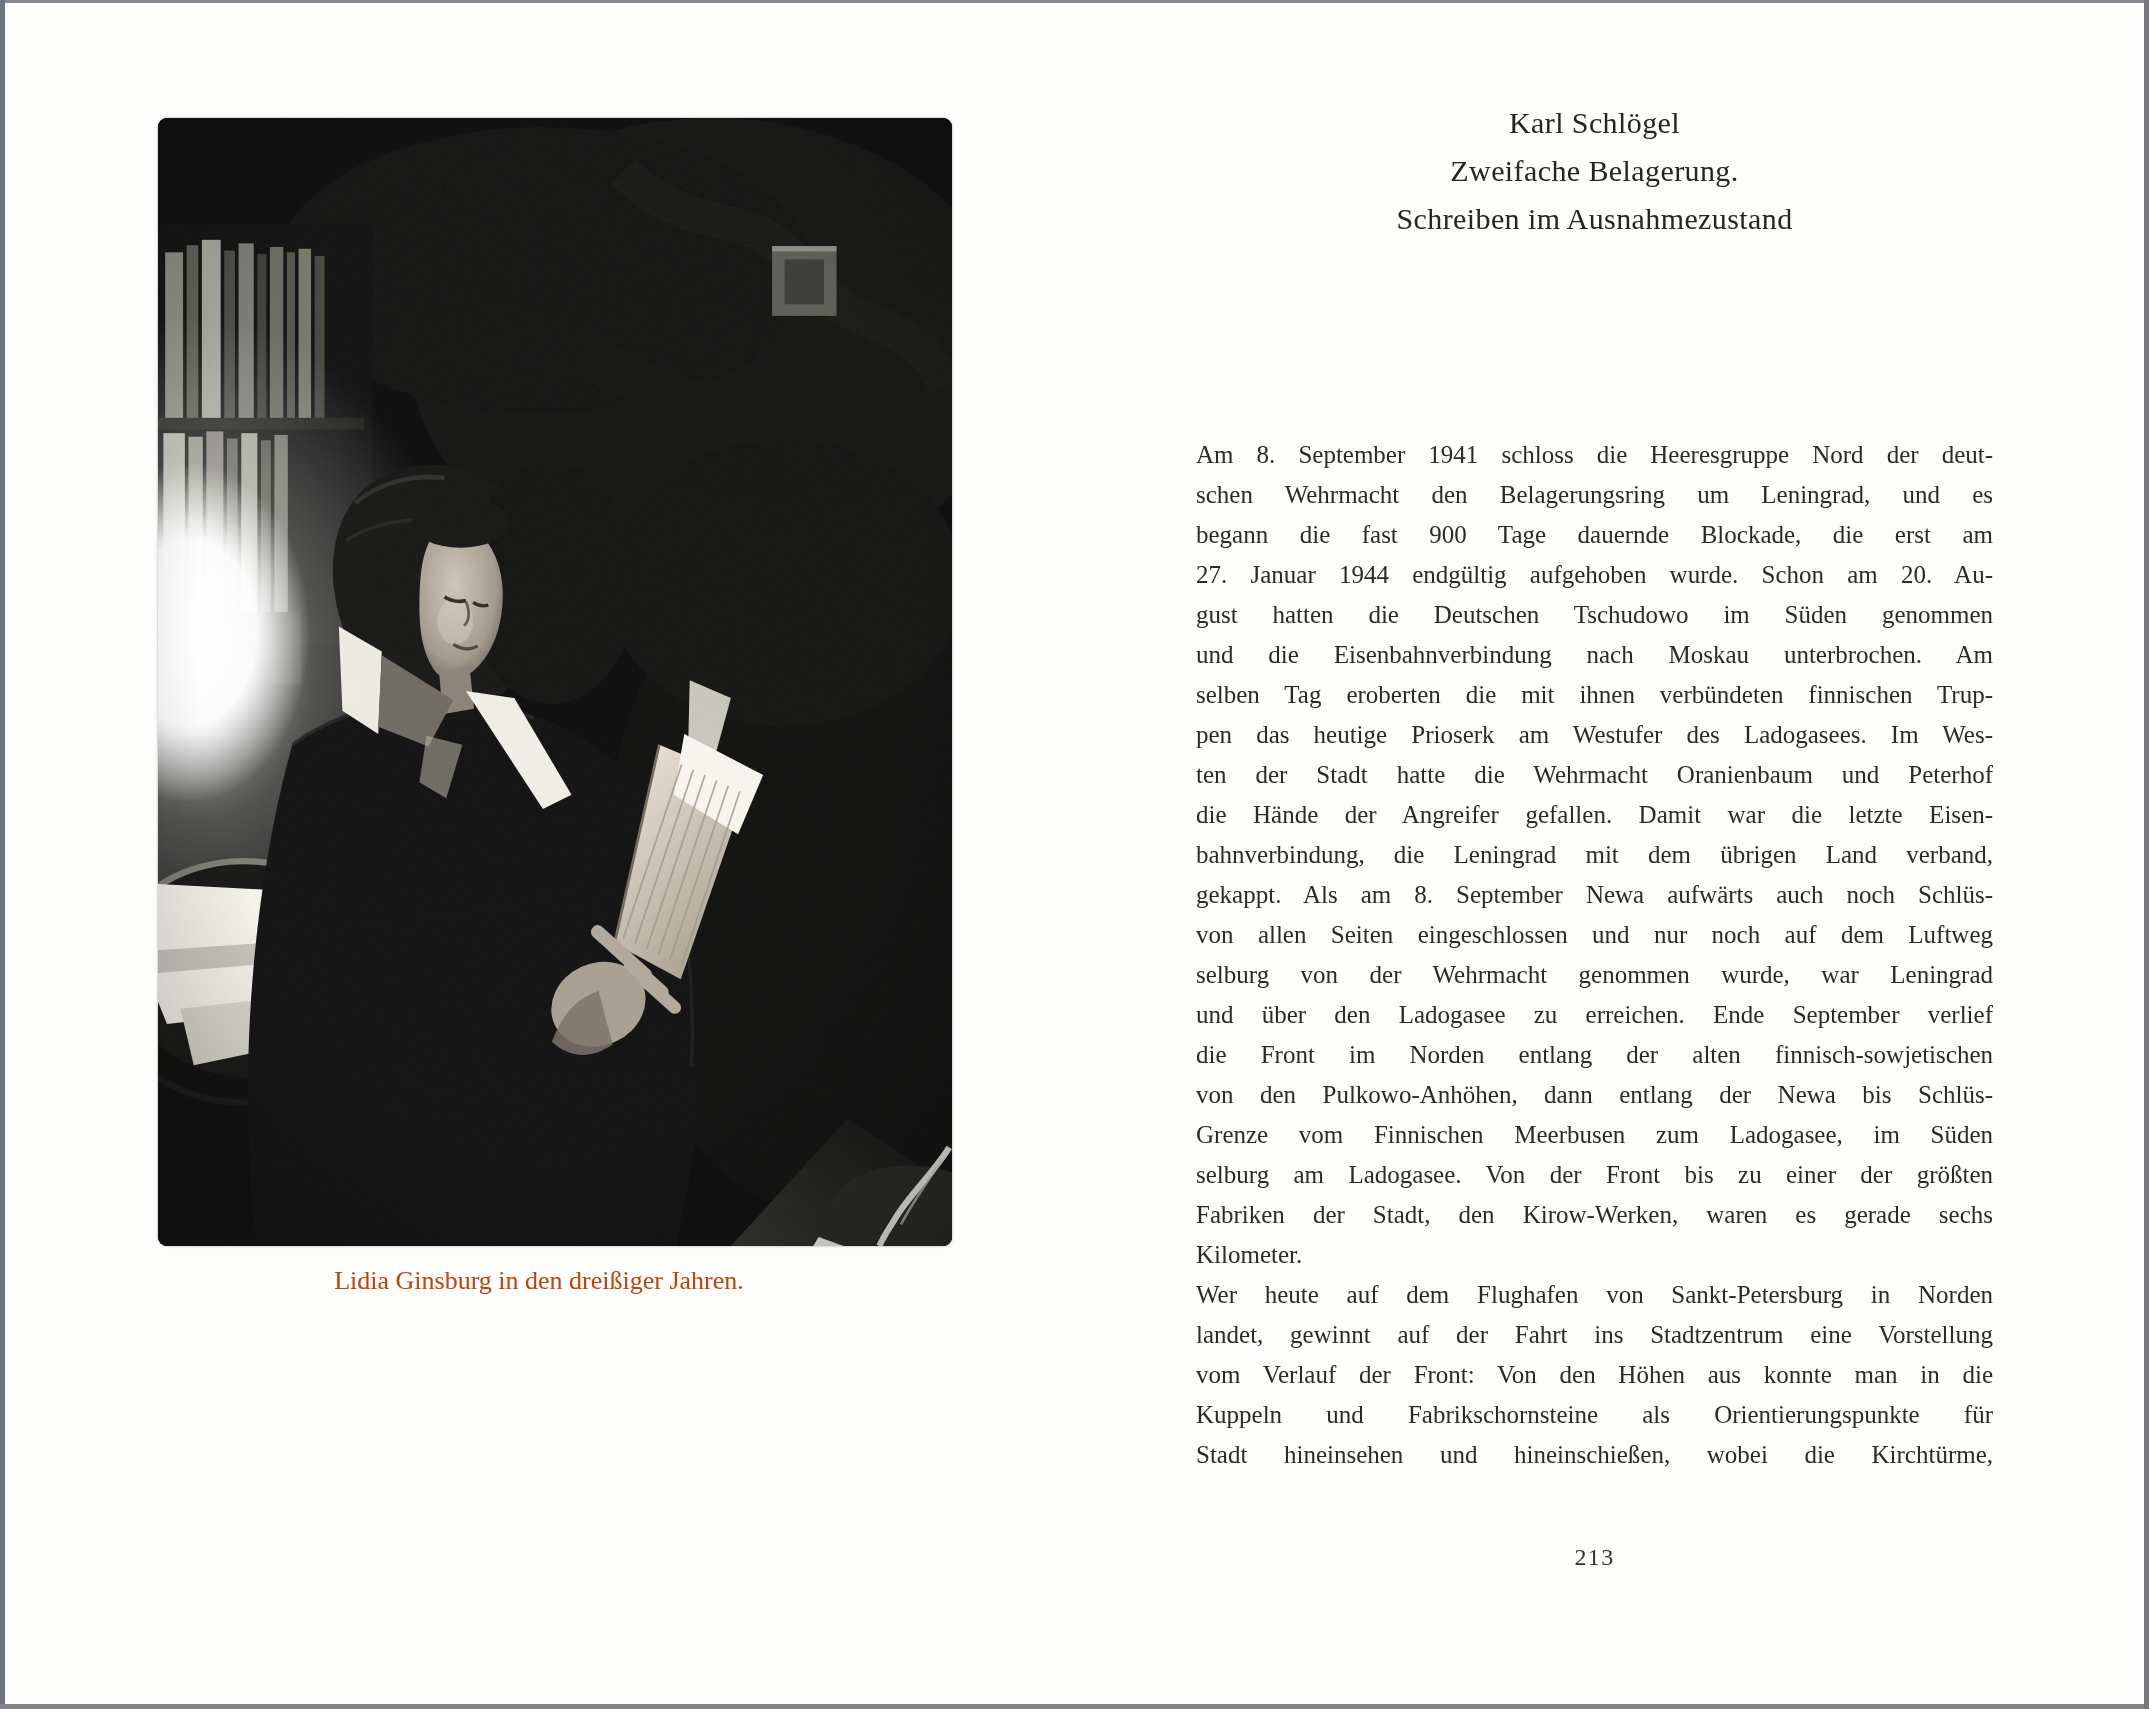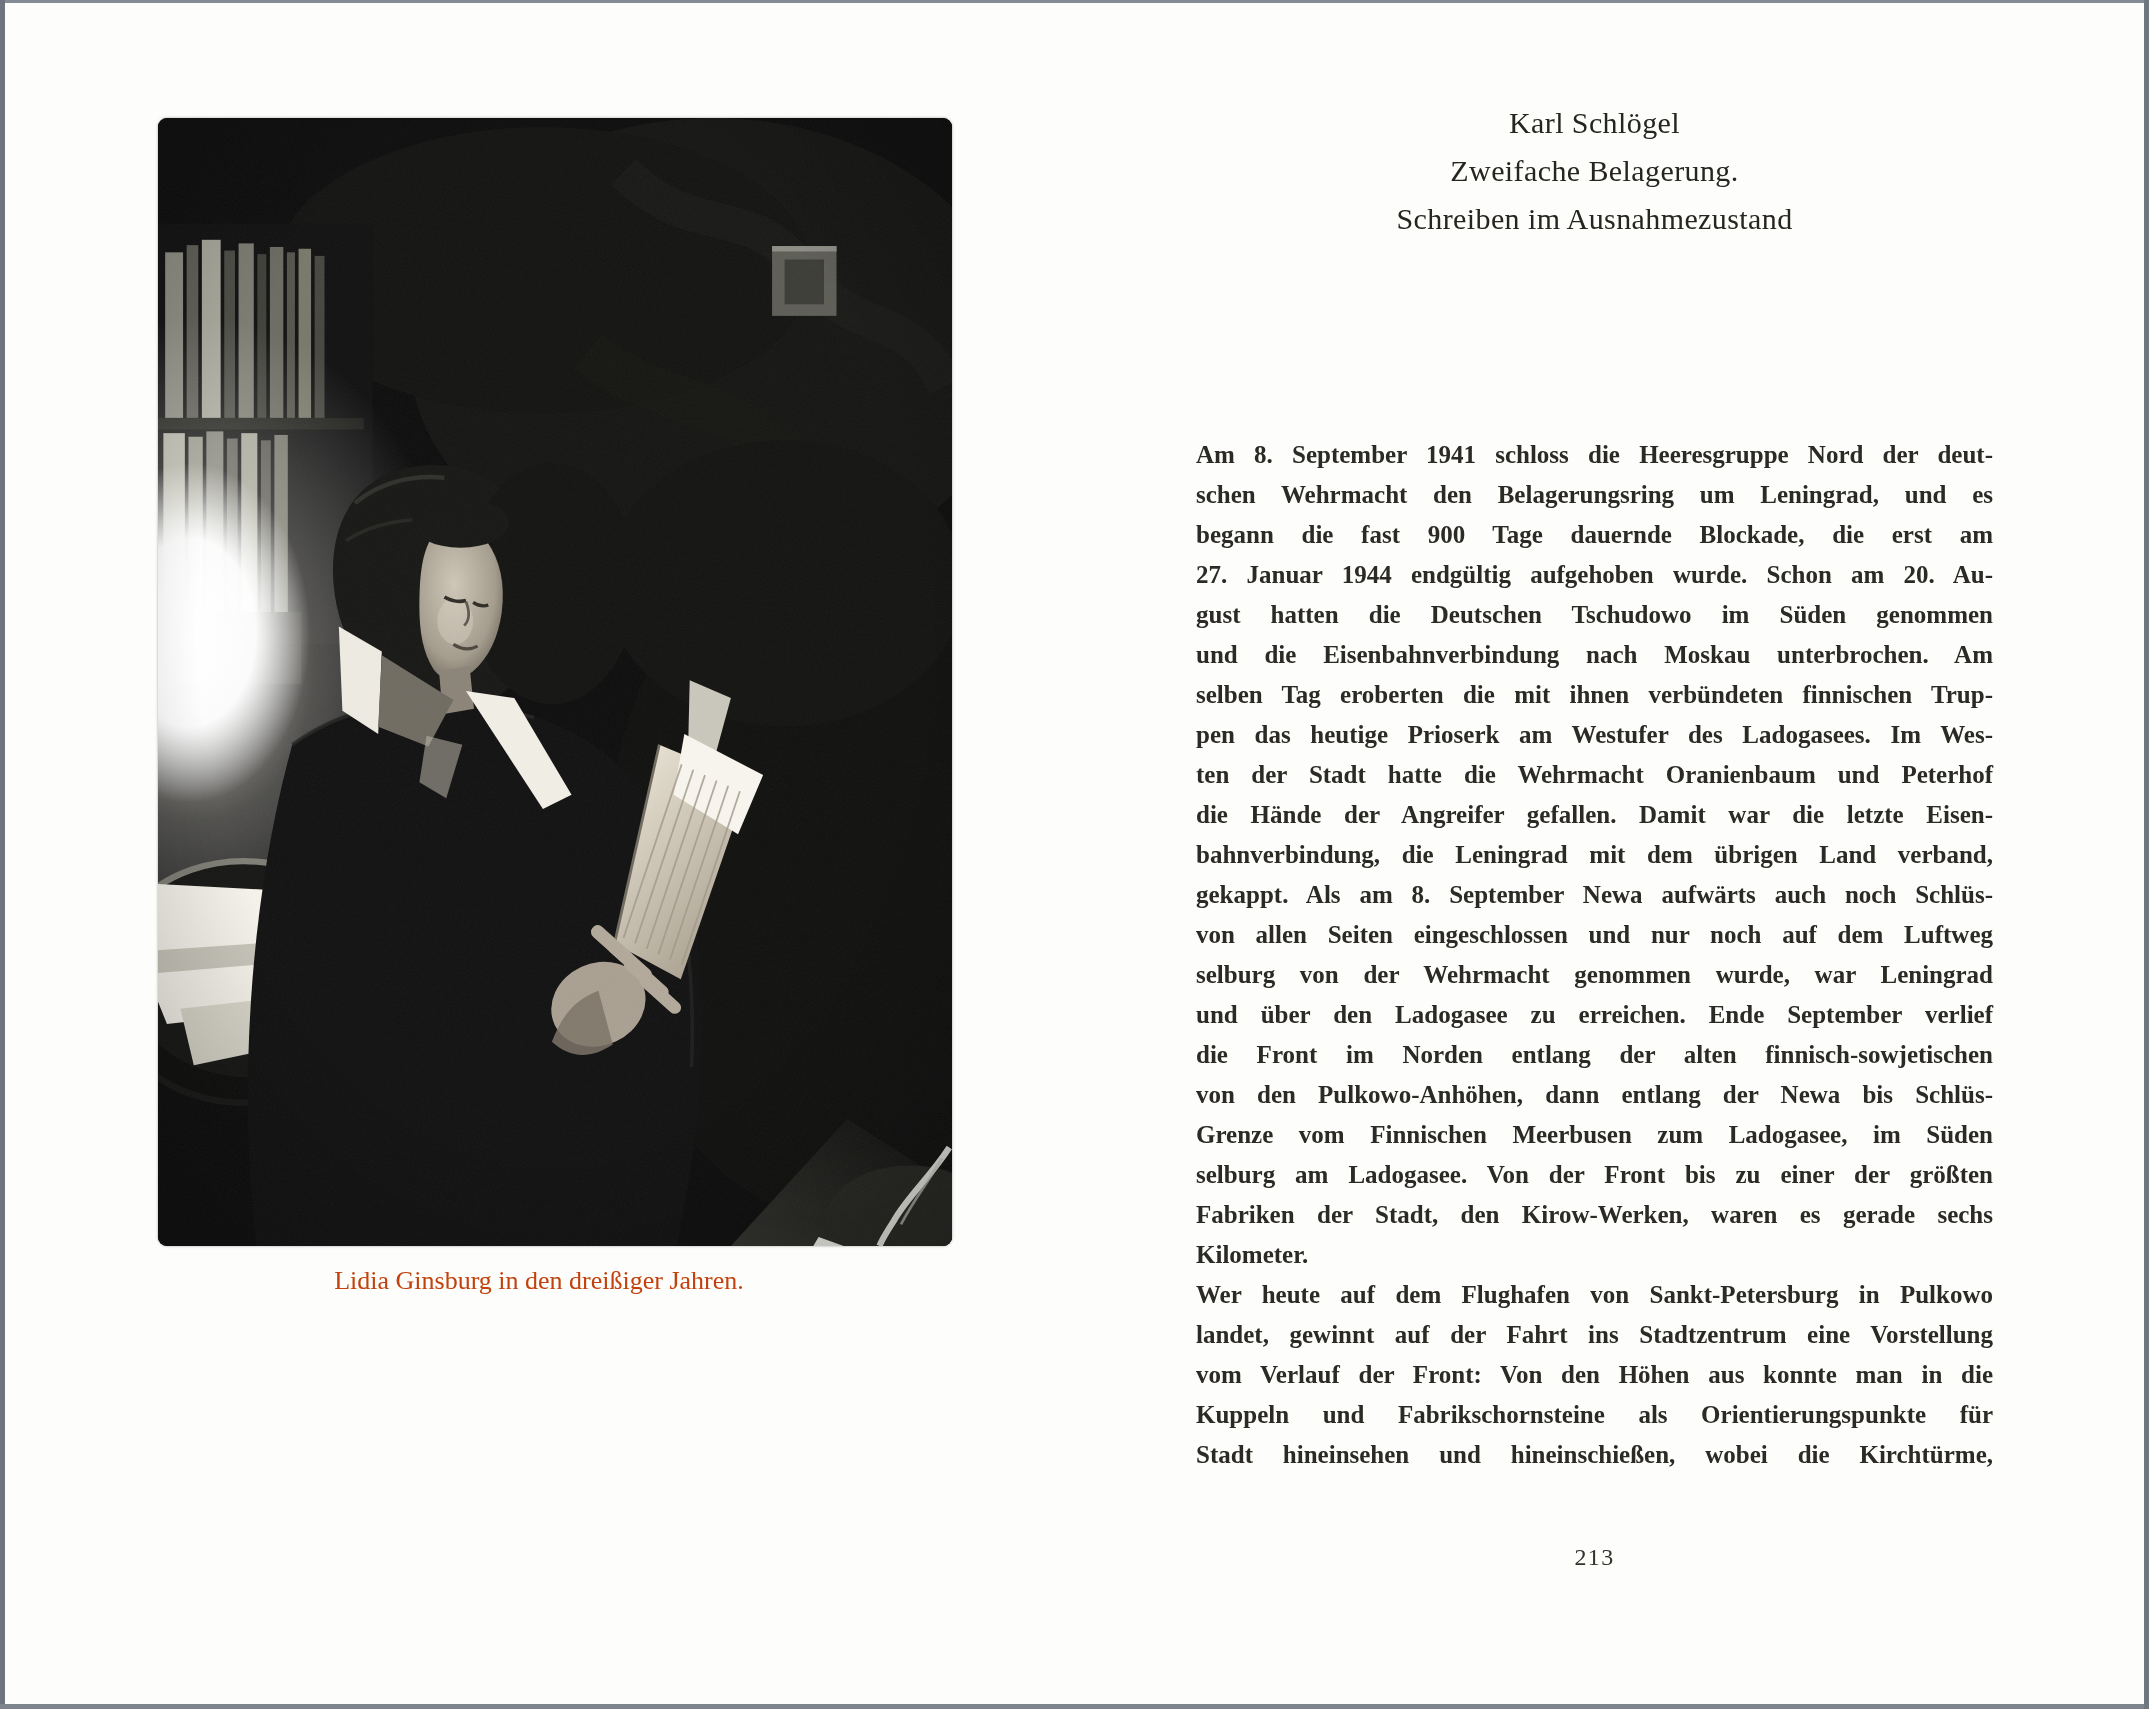--- a/index.html
+++ b/index.html
@@ -28,21 +28,21 @@
   .heading{
     position:absolute;left:1196px;top:99px;width:797px;
     text-align:center;font-size:30px;line-height:48px;color:#26251f;
     letter-spacing:0.4px;
   }
 
   .body-block{
     position:absolute;left:1196px;top:435px;width:797px;
     font-size:25px;
   }
-  .tline{height:40px;line-height:40px;text-align:justify;text-align-last:justify;white-space:nowrap;font-weight:bold;}
+  .tline{height:40px;line-height:40px;text-align:justify;text-align-last:justify;white-space:nowrap;}
   .tline.noj{text-align-last:left;}
 
   .pagenum{
     position:absolute;left:1196px;top:1528px;width:797px;
     text-align:center;font-size:24px;color:#33322c;letter-spacing:1.3px;margin-top:16px;
   }
 </style>
 </head>
 <body>
 
@@ -236,21 +236,21 @@
       <div class="tline">gekappt. Als am 8. September Newa aufwärts auch noch Schlüs-</div>
       <div class="tline">von allen Seiten eingeschlossen und nur noch auf dem Luftweg</div>
       <div class="tline">selburg von der Wehrmacht genommen wurde, war Leningrad</div>
       <div class="tline">und über den Ladogasee zu erreichen. Ende September verlief</div>
       <div class="tline">die Front im Norden entlang der alten finnisch-sowjetischen</div>
       <div class="tline">von den Pulkowo-Anhöhen, dann entlang der Newa bis Schlüs-</div>
       <div class="tline">Grenze vom Finnischen Meerbusen zum Ladogasee, im Süden</div>
       <div class="tline">selburg am Ladogasee. Von der Front bis zu einer der größten</div>
       <div class="tline">Fabriken der Stadt, den Kirow-Werken, waren es gerade sechs</div>
       <div class="tline noj">Kilometer.</div>
-      <div class="tline">Wer heute auf dem Flughafen von Sankt-Petersburg in Pulkowo</div>
+      <div class="tline">Wer heute auf dem Flughafen von Sankt-Petersburg in Norden</div>
       <div class="tline">landet, gewinnt auf der Fahrt ins Stadtzentrum eine Vorstellung</div>
       <div class="tline">vom Verlauf der Front: Von den Höhen aus konnte man in die</div>
       <div class="tline">Kuppeln und Fabrikschornsteine als Orientierungspunkte für</div>
       <div class="tline">Stadt hineinsehen und hineinschießen, wobei die Kirchtürme,</div>
     </div>
 
   <div class="pagenum">213</div>
 
 </div>
 

